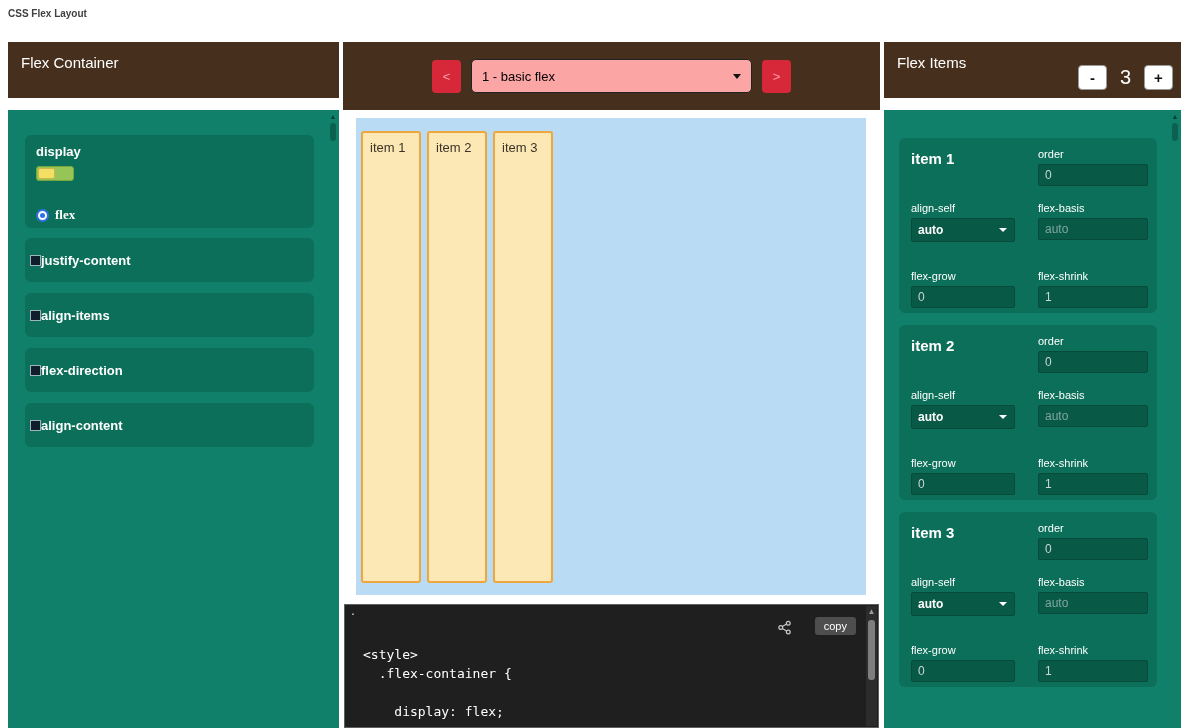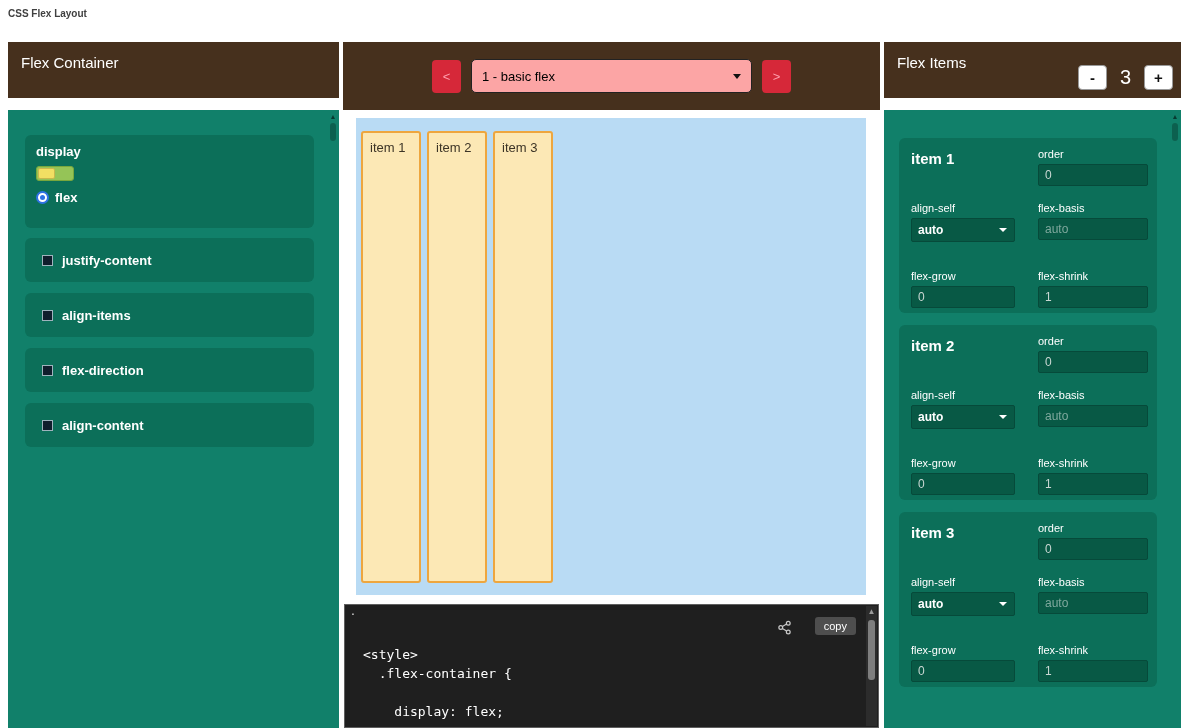--- a/index.html
+++ b/index.html
@@ -13,28 +13,28 @@
   .left-col  { position:absolute; left:8px;   top:42px; width:331px; bottom:0; }
   .right-col { position:absolute; left:884px; top:42px; width:297px; bottom:0; }
   .col-header { position:relative; height:56px; background:#46301d; }
   .col-title { position:absolute; left:13px; top:12px; color:#fff; font-size:15px; }
   .col-body { position:absolute; top:68px; left:0; right:0; bottom:0; background:#11806a; }
 
   
   .left-body { padding:25px 0 0 17px; }
   .card { background:#0c6f59; border-radius:6px; }
   .display-card { width:289px; height:93px; padding:9px 11px; margin-bottom:10px; }
-  .prop-card { width:289px; height:44px; margin-bottom:11px; display:flex; align-items:center; gap:9px; padding-left:17px; }
+  .prop-card { width:289px; height:44px; margin-bottom:11px; display:flex; align-items:center; padding-left:5px; }
   .prop-label { color:#fff; font-weight:bold; font-size:13px; }
 
   .toggle { margin-top:7px; width:38px; height:15px; background:#95c457; border:1px solid #79a73d;
             border-radius:3px; position:relative; cursor:pointer; }
   .toggle-knob { position:absolute; left:1px; top:1px; width:17px; height:11px; background:#f2df63;
                  border:1px solid #c8b84d; border-radius:2px; }
-  .radio-row { margin-top:9px; display:flex; align-items:center; gap:6px; }
+  .radio-row { margin-top:26px; display:flex; align-items:center; gap:6px;font-family:Liberation Serif, serif; }
   .radio { width:13px; height:13px; border-radius:50%; background:#fff; border:2px solid #2f72e4;
            display:inline-flex; align-items:center; justify-content:center; flex:none; }
   .radio-dot { width:5px; height:5px; border-radius:50%; background:#2f72e4; }
   .checkbox { width:11px; height:11px; background:#101e2c; border:1px solid #9fb3bd; flex:none; }
 
   .panel-scroll { position:absolute; top:2px; right:1px; width:10px; bottom:2px; text-align:center; }
   .scroll-arrow { display:block; font-size:7px; line-height:10px; color:rgba(0,0,0,.55); }
   .scroll-thumb { display:block; width:6px; height:18px; margin:1px auto 0; background:rgba(0,0,0,.25); border-radius:3px; }
 
   

